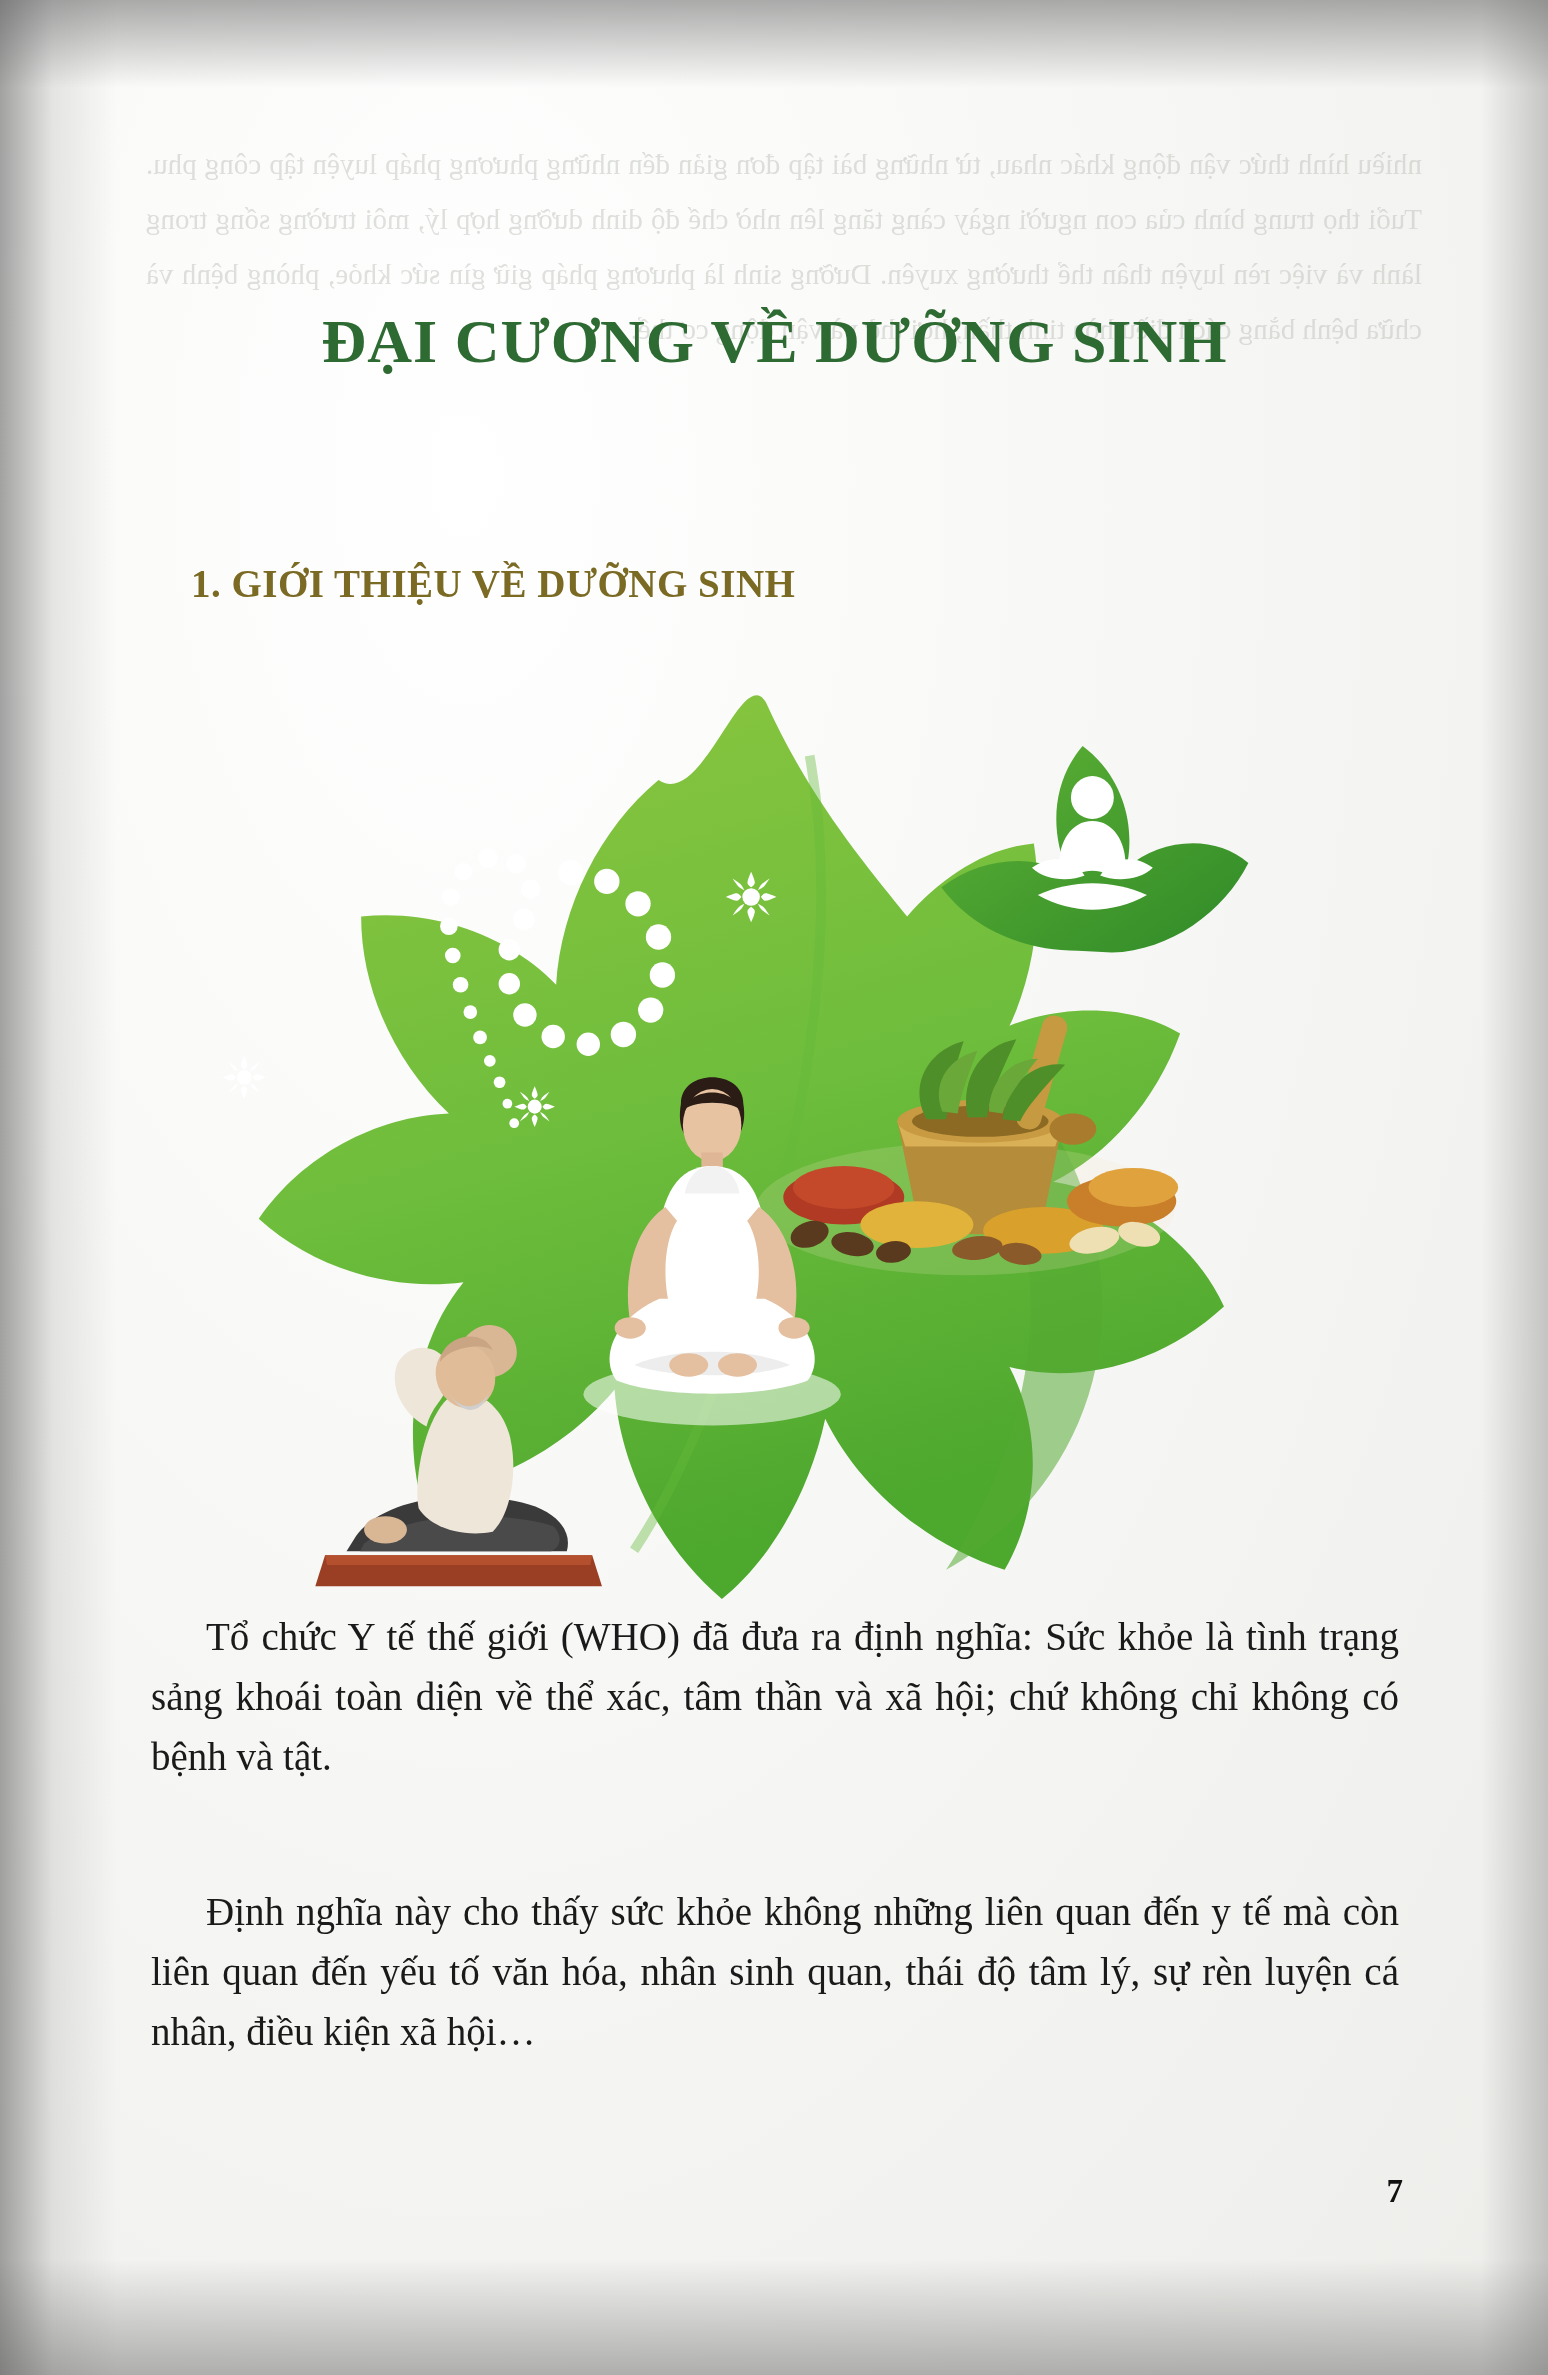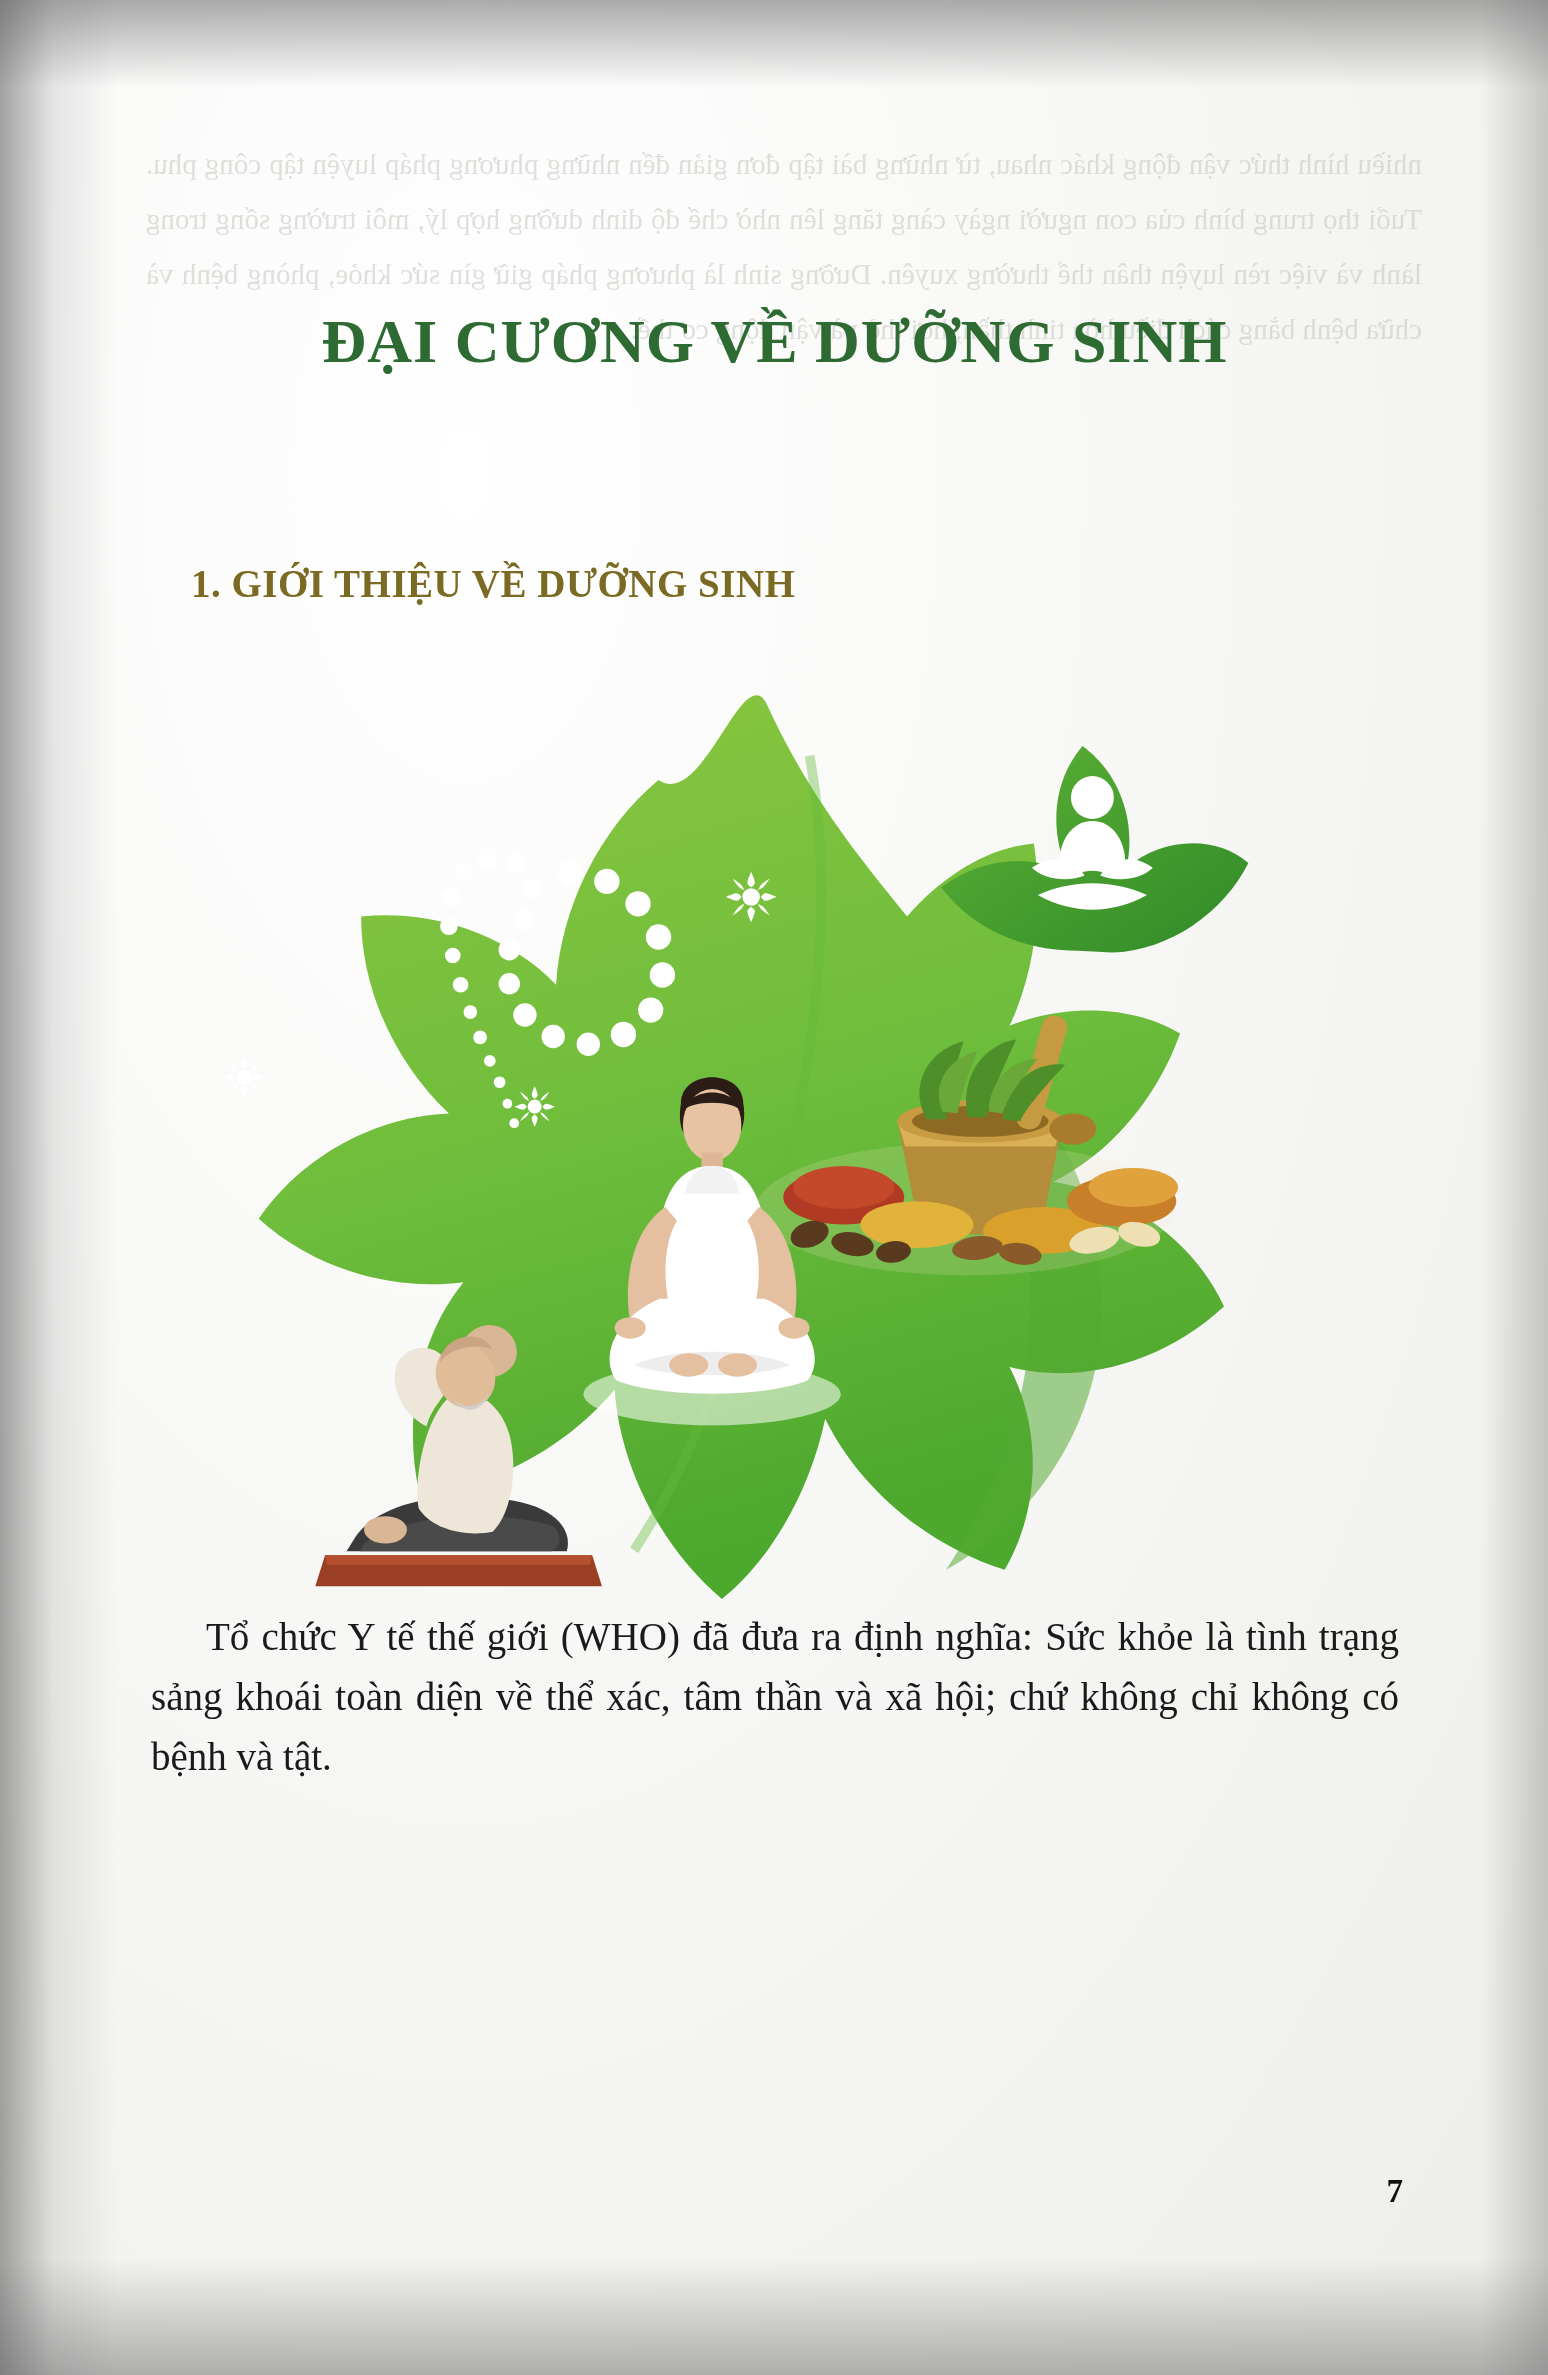--- a/index.html
+++ b/index.html
@@ -376,20 +376,23 @@
 
           <ellipse cx="40" cy="334" rx="22" ry="14" fill="#d9b694"></ellipse>
         </g>
       </svg>
     </div>
 
     <div class="body-text para-1">
       <span class="indent"></span><span>Tổ chức Y tế thế giới (WHO) đã đưa ra định nghĩa: Sức khỏe là tình trạng sảng khoái toàn diện về thể xác, tâm thần và xã hội; chứ không chỉ không có bệnh và tật.</span>
     </div>
 
+    <div class="body-text para-2">
+      <span class="indent"></span><span>Định nghĩa này cho thấy sức khỏe không những liên quan đến y tế mà còn liên quan đến yếu tố văn hóa, nhân sinh quan, thái độ tâm lý, sự rèn luyện cá nhân, điều kiện xã hội…</span>
+    </div>
 
     <div class="page-number">7</div>
   </div>
 
   <div class="edge-shadow-left"></div>
   <div class="edge-shadow-top"></div>
   <div class="edge-shadow-bottom"></div>
   <div class="edge-shadow-right"></div>
 </div>
 

